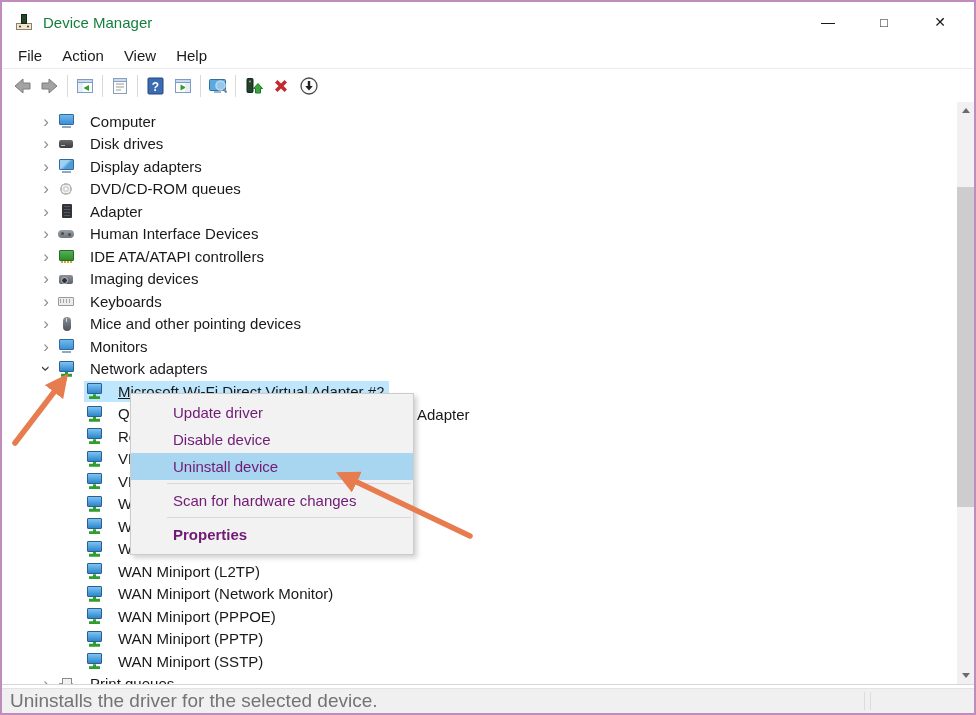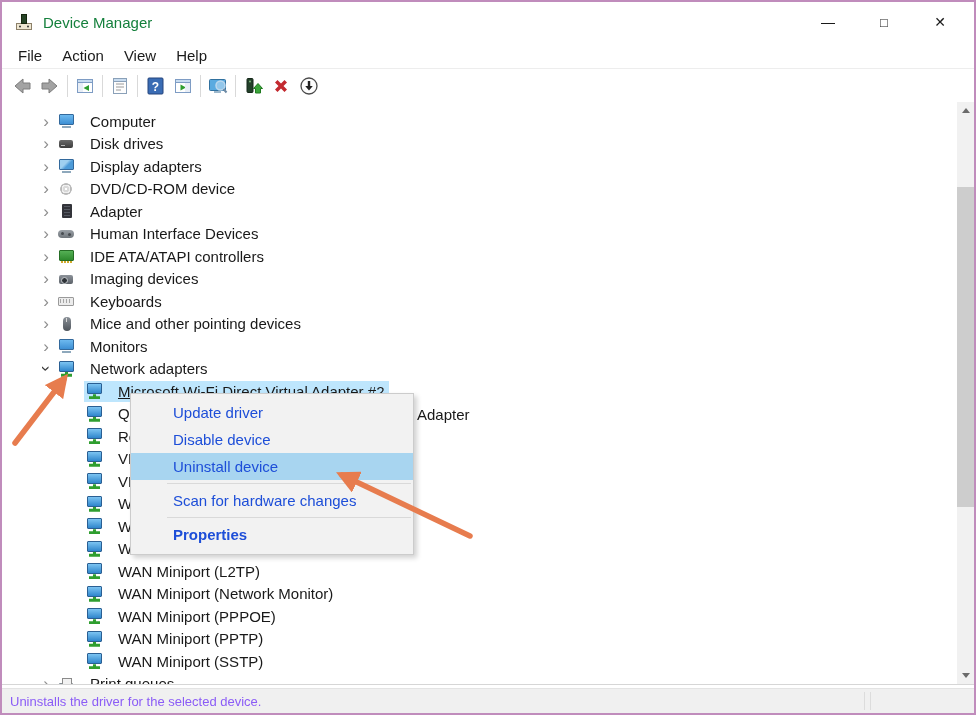--- a/index.html
+++ b/index.html
@@ -70,27 +70,27 @@
   
   .scroll{position:absolute;right:0;top:0;bottom:0;width:17px;background:#f1f1f1;}
   .sarrow{position:absolute;left:0;width:17px;height:17px;display:flex;align-items:center;justify-content:center;}
   .sarrow.up{top:0;} .sarrow.down{bottom:0;}
   .tri-up{width:0;height:0;border-left:4px solid transparent;border-right:4px solid transparent;border-bottom:5px solid #6b6b6b;}
   .tri-down{width:0;height:0;border-left:4px solid transparent;border-right:4px solid transparent;border-top:5px solid #6b6b6b;}
   .sthumb{position:absolute;left:0;top:85px;width:17px;height:320px;background:#cdcdcd;}
   
   .statusbar{position:absolute;left:0;right:0;bottom:0;height:24px;background:#f0f0f0;
              border-top:1px solid #e3e3e3;display:flex;align-items:center;padding-left:8px;
-             font-size:13px;color:#8b5cf6;}
+             font-size:19px;color:#737373;}
   .psep{position:absolute;top:3px;bottom:3px;width:1px;background:#dcdcdc;}
   
   .ctx{position:absolute;left:128px;top:391px;width:284px;background:#f2f2f2;
        border:1px solid #cccccc;box-shadow:3px 3px 5px rgba(0,0,0,.18);
        padding:5px 0 6px;z-index:20;font-size:15px;box-sizing:border-box;}
-  .mi{height:27px;line-height:27px;padding-left:42px;color:#1d4ed8;}
+  .mi{height:27px;line-height:27px;padding-left:42px;color:#701a75;}
   .mi.hl{background:#a8d5f0;}
   .mi.bold{font-weight:bold;}
   .msep{height:1px;background:#d9d9d9;margin:3px 2px 3px 36px;}
   
   .anno{position:absolute;left:0;top:0;z-index:30;pointer-events:none;}
 </style>
 </head>
 <body>
 
 <div class="screen">
@@ -206,21 +206,21 @@
         <span class="lbl">Disk drives</span>
       </div>
       <div class="row">
         <span class="chev">›</span>
         <span class="ti ti-display"></span>
         <span class="lbl">Display adapters</span>
       </div>
       <div class="row">
         <span class="chev">›</span>
         <span class="ti ti-disc"></span>
-        <span class="lbl">DVD/CD-ROM device</span>
+        <span class="lbl">DVD/CD-ROM queues</span>
       </div>
       <div class="row">
         <span class="chev">›</span>
         <span class="ti ti-chip"></span>
         <span class="lbl">Adapter</span>
       </div>
       <div class="row">
         <span class="chev">›</span>
         <span class="ti ti-hid"></span>
         <span class="lbl">Human Interface Devices</span>

